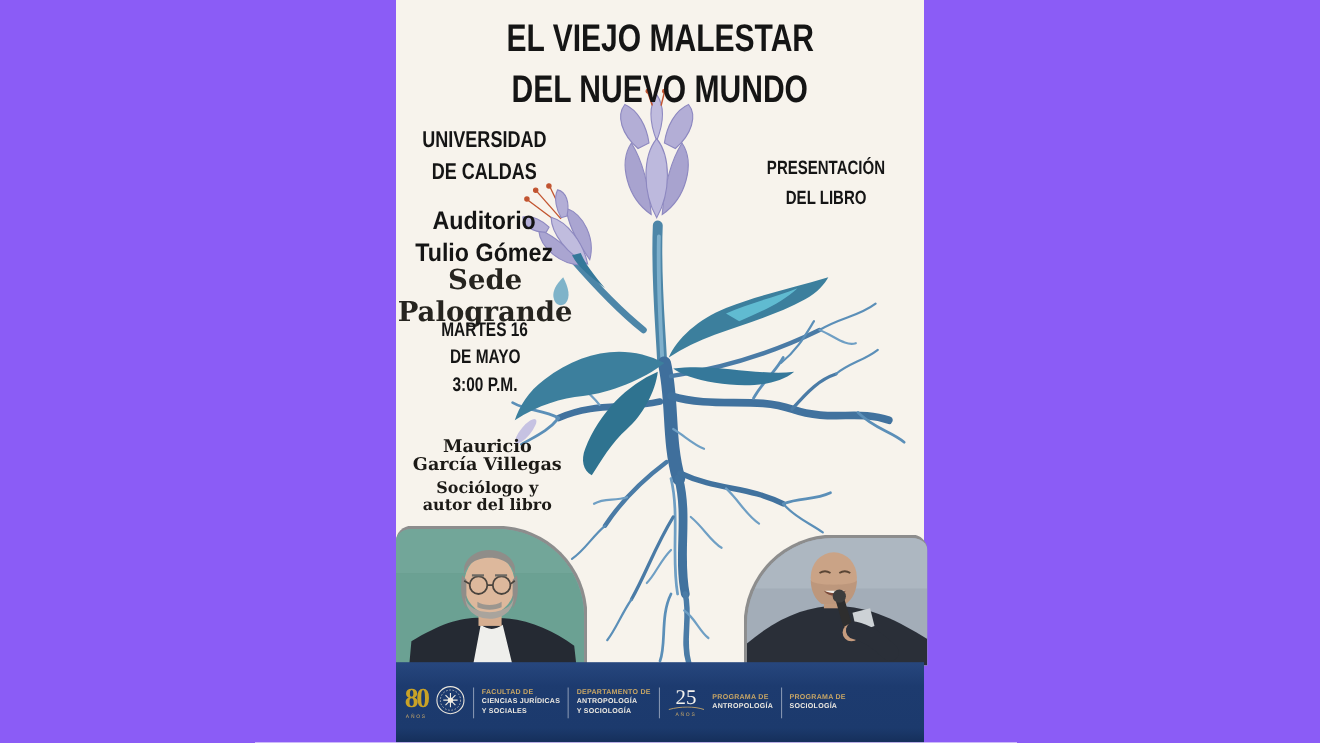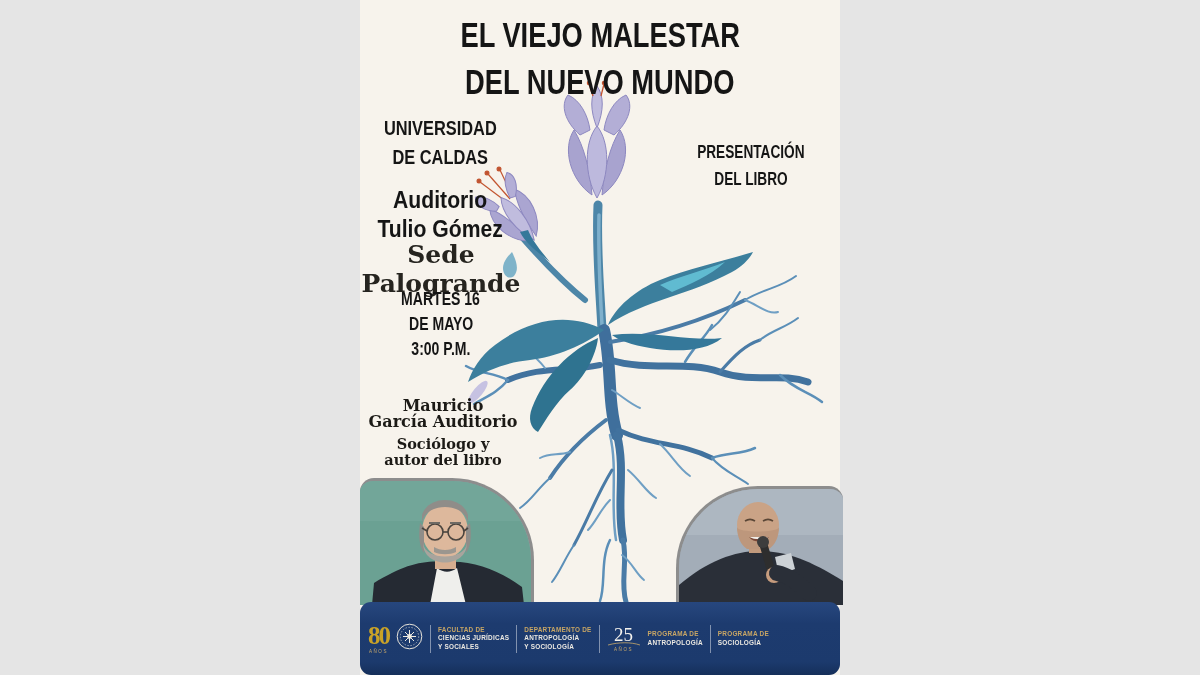--- a/index.html
+++ b/index.html
@@ -1,16 +1,16 @@
 <!DOCTYPE html>
 <html><head>
 <meta charset="utf-8">
 <style>
   html,body{margin:0;padding:0;background:#ffffff;}
-  .canvas{position:relative;width:1200px;height:675px;background:#e5e5e5;overflow:hidden;
+  .canvas{position:relative;width:1200px;height:675px;background:#8b5cf6;overflow:hidden;
           font-family:"Liberation Sans",sans-serif;margin:0 auto;}
   .poster{position:absolute;left:360px;top:0;width:480px;height:675px;background:#f7f3ec;}
   .abs{position:absolute;}
   .ctr{text-align:center;}
   .cond{display:inline-block;transform:scaleX(0.78);transform-origin:50% 50%;white-space:nowrap;}
   .cond2{display:inline-block;transform:scaleX(0.92);transform-origin:50% 50%;white-space:nowrap;}
   .hd{font-weight:800;letter-spacing:0px;color:#151515;}
   .title{left:0;width:480px;top:12px;font-size:35px;line-height:1.34;}
   .uni{left:0;top:114px;width:160px;font-size:21px;line-height:1.38;text-align:center;}
   .venue{left:0;top:186px;width:160px;font-size:23px;line-height:1.28;text-align:center;}
@@ -26,21 +26,21 @@
   .sp-role{font-size:14.5px;line-height:1.12;margin-top:5px;}
   .sp-role2{font-size:13px;line-height:1.15;margin-top:5px;}
   .photo{overflow:hidden;background:#9aa4ad;}
   .photo-left{left:0;top:478px;width:171px;height:124px;border:3px solid #8d8d8d;
               border-left:none;border-bottom:none;border-radius:14px 82px 0 0;}
   .photo-right{left:316px;top:486px;width:164px;height:116px;border:3px solid #8d8d8d;
                border-right:none;border-bottom:none;border-radius:82px 14px 0 0;}
   .photo svg{display:block;width:100%;height:100%;}
   .bar{left:0;top:602px;width:480px;height:73px;
        background:linear-gradient(180deg,#27477e 0%,#1d3b6f 30%,#1c3a6d 82%,#152f5a 100%);
-       display:flex;align-items:center;gap:7px;padding:0 0 0 8px;box-sizing:border-box;border-radius:11px;}
+       display:flex;align-items:center;gap:7px;padding:0 0 0 8px;box-sizing:border-box;}
   .bar .vdiv{width:1px;height:28px;background:rgba(255,255,255,0.45);flex:0 0 auto;}
   .lg80{flex:0 0 auto;text-align:center;line-height:1;}
   .lg80 .num{font-size:25px;font-weight:800;color:#c9a227;letter-spacing:-2px;
              font-family:"Liberation Serif",serif;}
   .lg80 .sub{font-size:4.5px;color:#c9a96a;letter-spacing:1.6px;margin-top:2px;}
   .seal{flex:0 0 auto;}
   .ftxt{flex:0 0 auto;font-size:6.4px;font-weight:700;line-height:1.3;letter-spacing:0.25px;}
   .ftxt .g{color:#c8a665;display:block;}
   .ftxt .w{color:#ece9e2;display:block;}
   .lg25{flex:0 0 auto;text-align:center;line-height:1;position:relative;}
@@ -168,21 +168,21 @@
     </div>
 
     <div class="abs ctr event hd">
       <span class="cond">PRESENTACIÓN</span><br>
       <span class="cond">DEL LIBRO</span>
     </div>
 
     <div class="abs ctr speaker sp-left">
       <div class="sp-name">
         <span>Mauricio</span><br>
-        <span>García Auditorio</span>
+        <span>García Villegas</span>
       </div>
       <div class="sp-role">
         <span>Sociólogo y</span><br>
         <span>autor del libro</span>
       </div>
     </div>
 
     <div class="abs photo photo-left">
       <svg viewBox="0 0 171 124">
         <rect width="171" height="124" fill="#6ba193"></rect>

